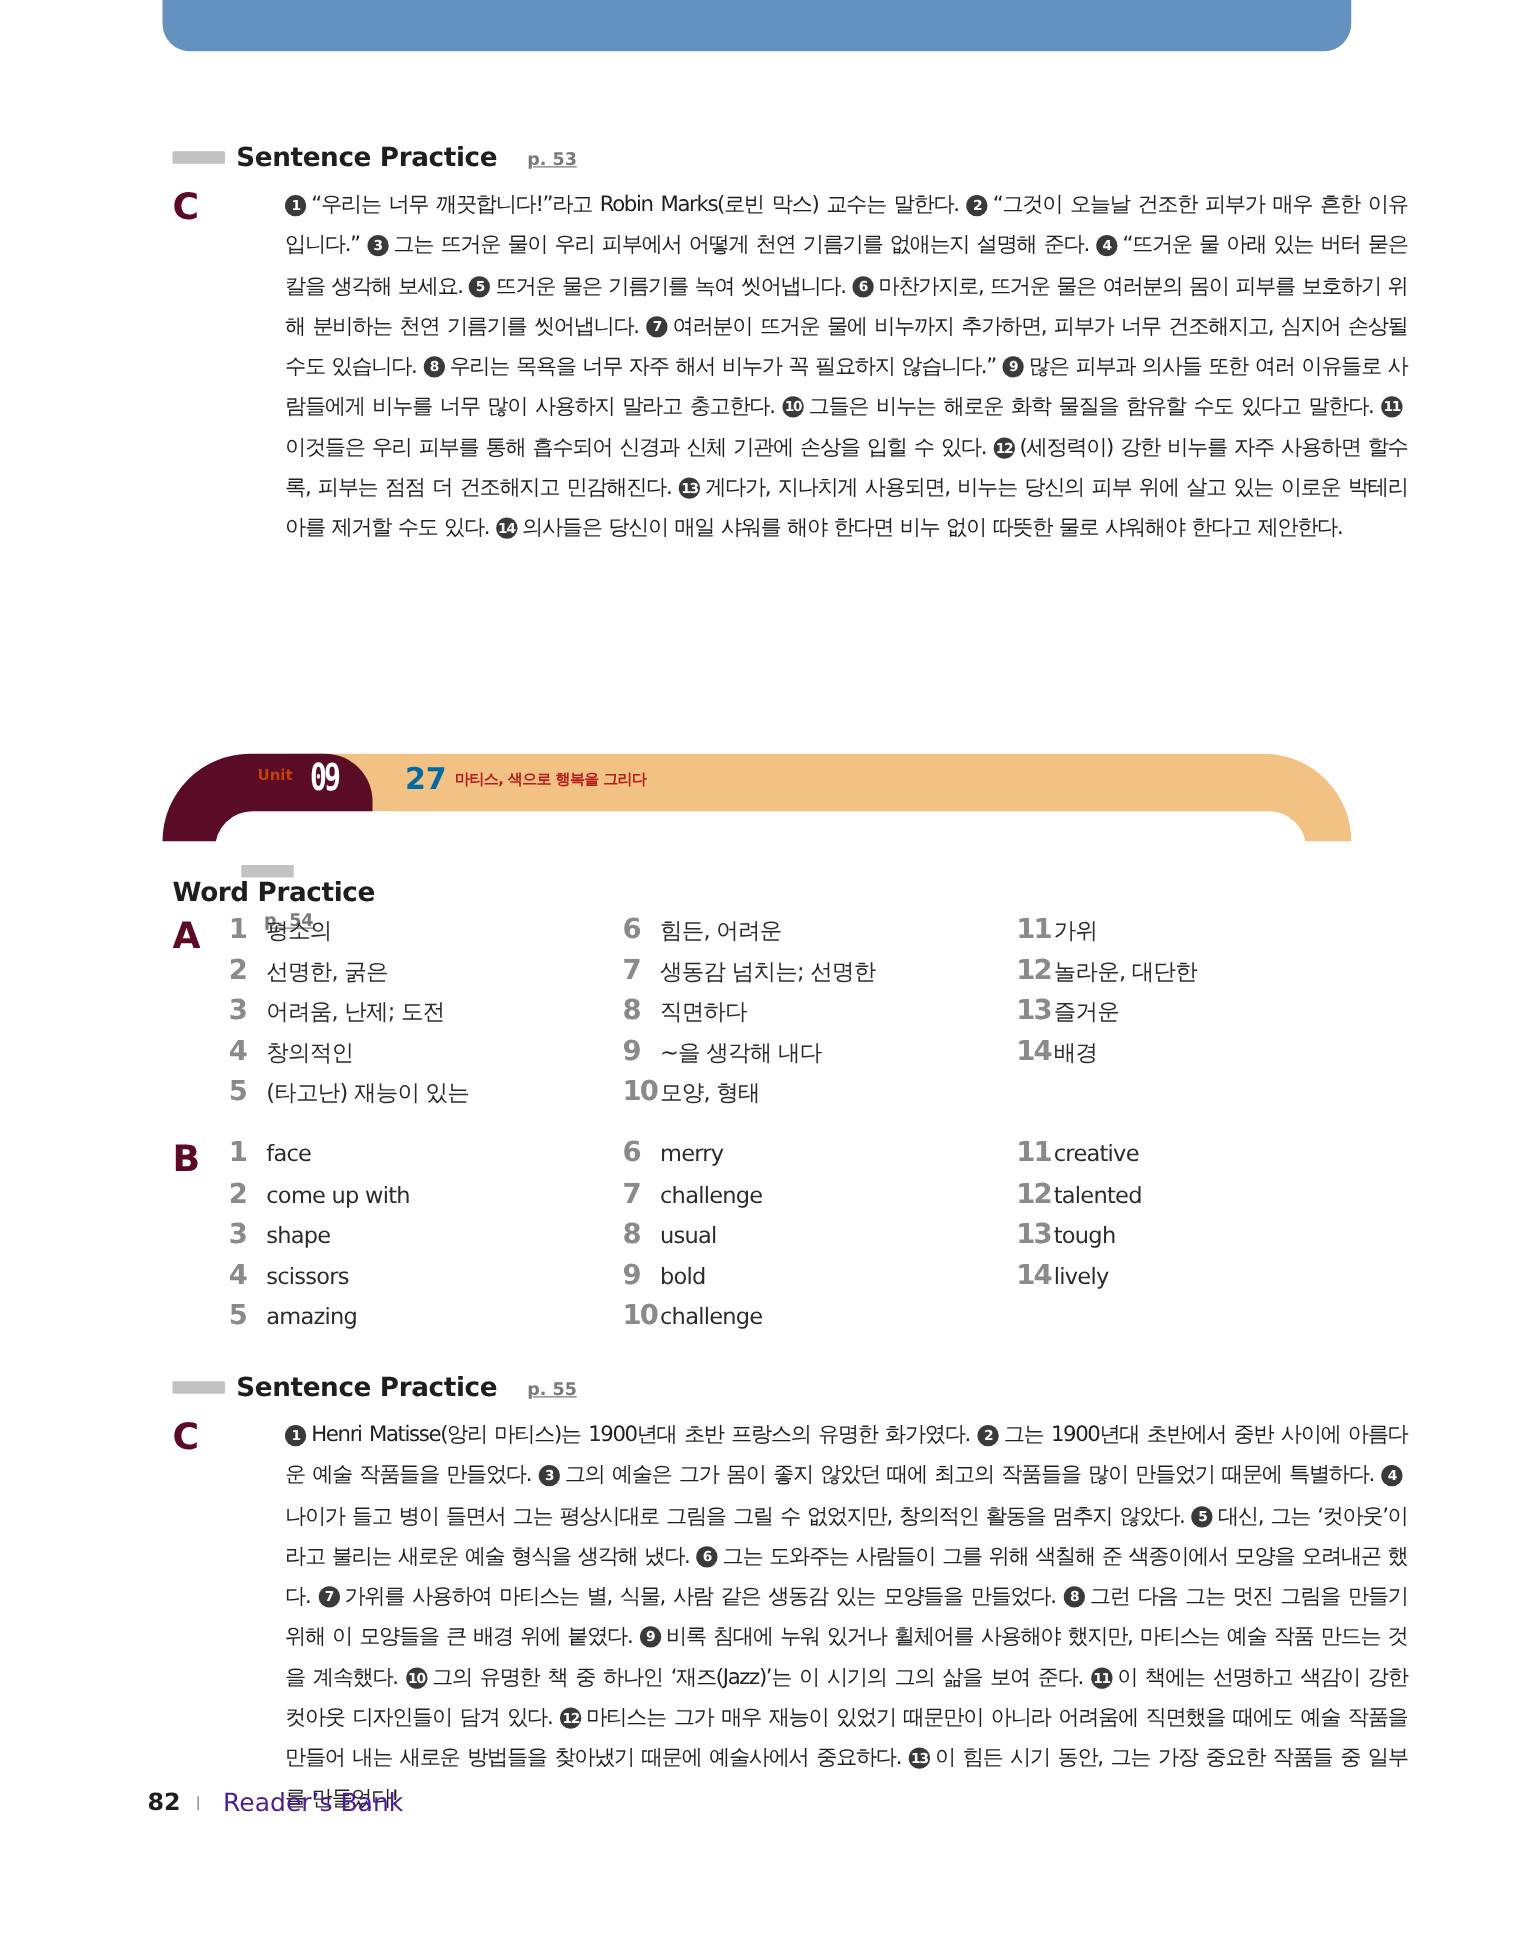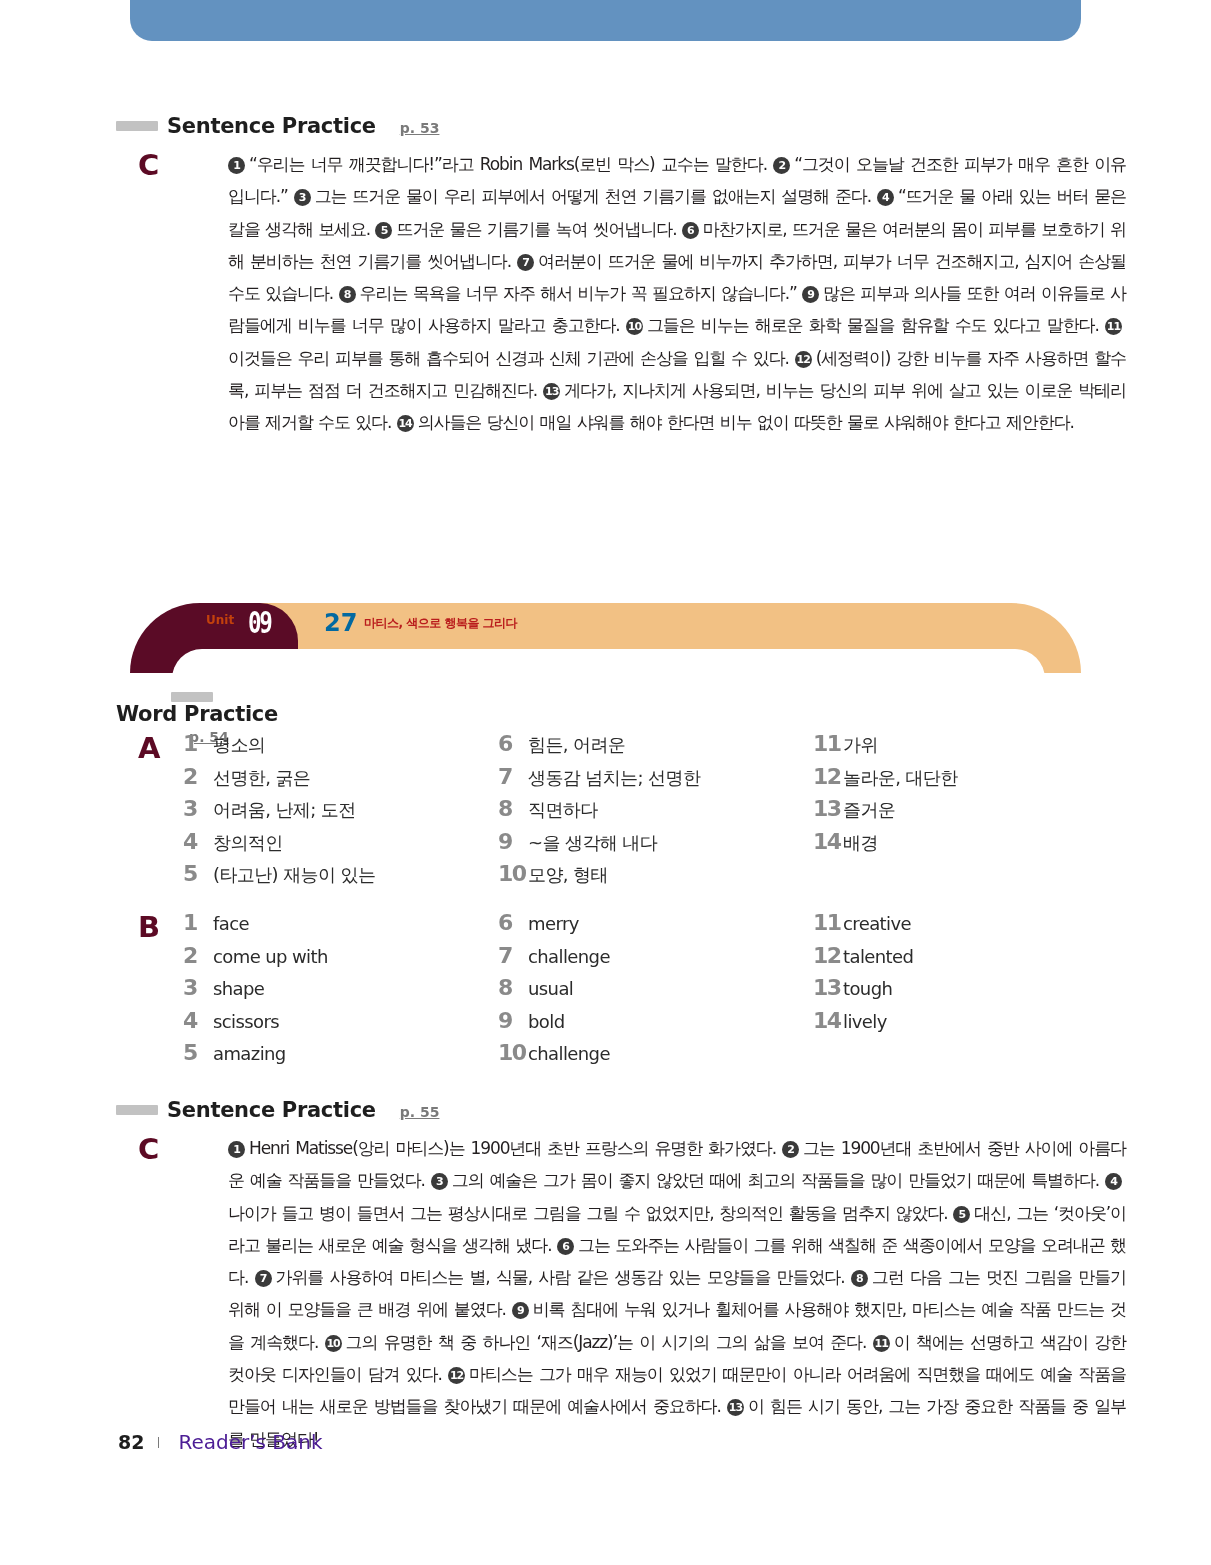--- a/index.html
+++ b/index.html
@@ -4,21 +4,21 @@
 <style>
   * { box-sizing: border-box; margin: 0; padding: 0; }
   html, body { width: 1211px; height: 1565px; background: #ffffff; overflow: hidden; }
   body { position: relative; font-family: "DejaVu Sans", "Liberation Sans", sans-serif; color: #231f20; }
 
   .top-band {
     position: absolute; left: 130px; top: 0; width: 951px; height: 41px;
     background: #6392c0; border-radius: 0 0 22px 22px;
   }
 
-  .section-head { position: absolute; left: 116px; display: flex; align-items: center; }
+  .section-head { position: absolute; left: 138px; display: flex; align-items: center; }
   .section-head .bar { width: 42px; height: 10px; background: #c2c2c2; border-radius: 1px; margin-right: 9px; }
   .section-head .title { font-family: "DejaVu Sans", sans-serif; font-weight: bold; font-size: 21px; color: #1e1e1e; letter-spacing: -0.3px; }
   .section-head .page { font-family: "DejaVu Sans", sans-serif; font-weight: bold; font-size: 14px; color: #7a7a7a; margin-left: 24px; margin-top: 3px; text-decoration: underline; }
 
   .letter {
     position: absolute; left: 138px; font-family: "DejaVu Sans", sans-serif; font-weight: bold;
     font-size: 29px; color: #5c0a24;
   }
 
   .para {

